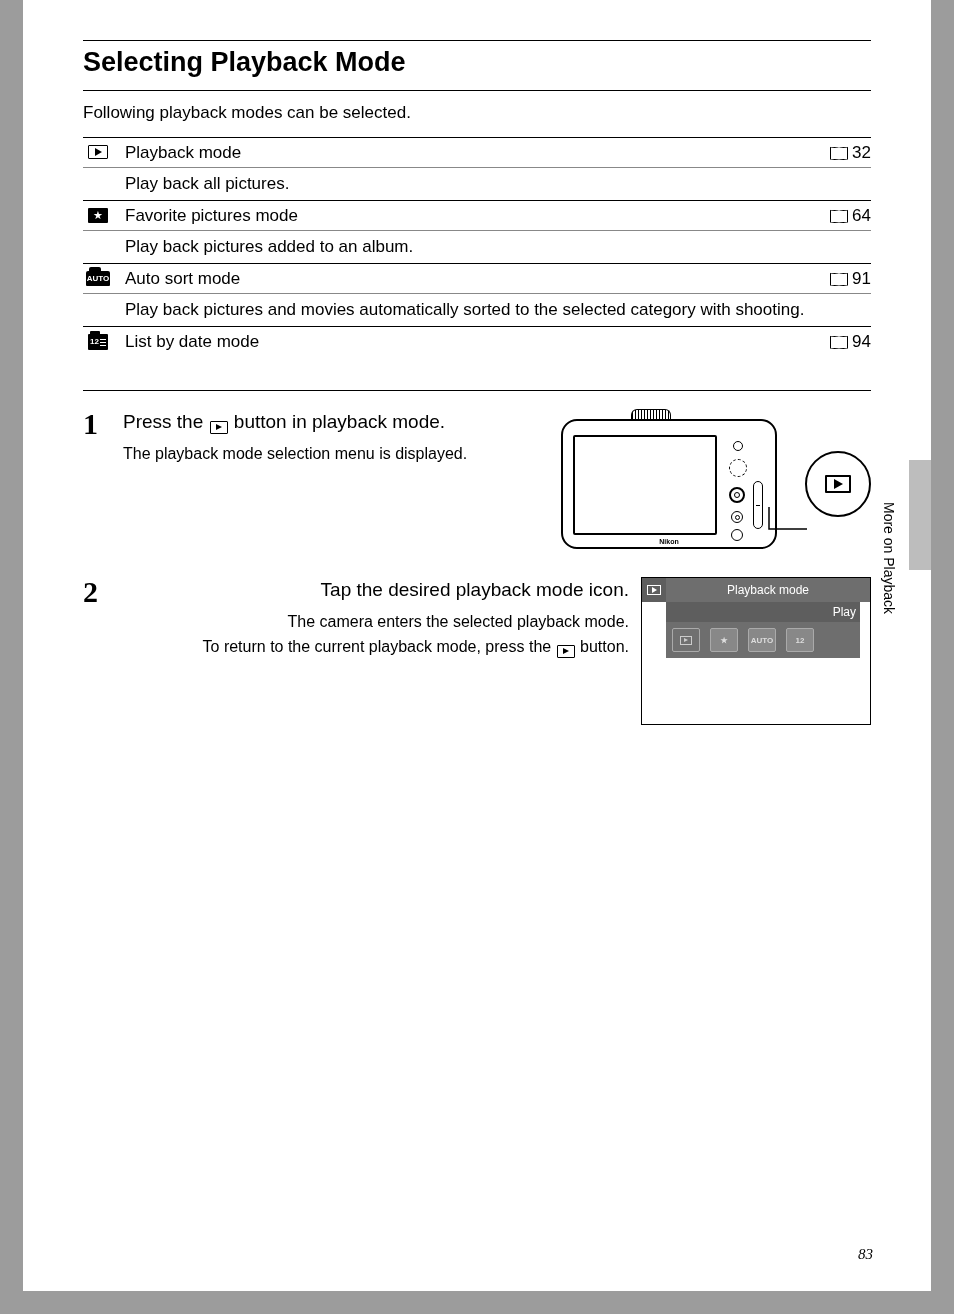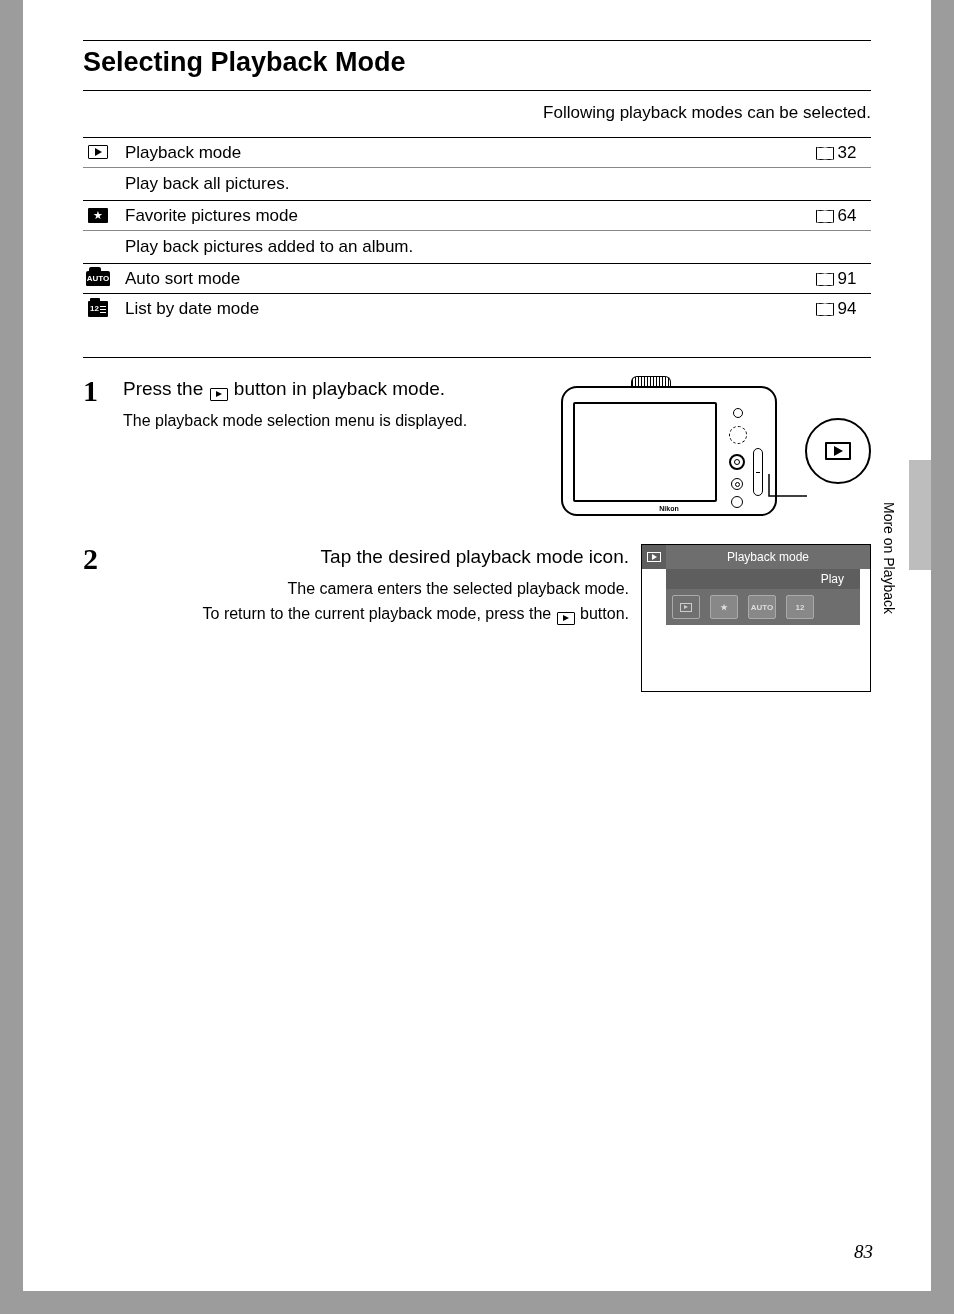--- a/index.html
+++ b/index.html
@@ -26,21 +26,20 @@
   hr.rule { border: none; border-top: 1.5px solid #000; }
   h1.title {
     font-size: 27px;
     font-weight: 700;
     padding: 6px 0 12px 0;
   }
   .intro {
     font-size: 17px;
     font-weight: 300;
     padding: 12px 0 14px 0;
-    text-align: right;
   }
   .mode-table { width: 100%; }
   .mode-row-head, .mode-row-desc {
     display: flex;
     align-items: flex-start;
   }
   .mode-row-head {
     border-top: 1px solid #000;
     padding: 5px 0 4px 0;
   }
@@ -54,21 +53,21 @@
   .mode-title {
     flex: 1 1 auto;
     font-size: 17px;
     padding-left: 12px;
   }
   .mode-ref {
     flex: 0 0 70px;
     font-size: 17px;
     display: flex;
     align-items: center;
-    justify-content: center;
+    justify-content: flex-end;
     gap: 4px;
   }
   .mode-row-desc {
     border-top: 1px solid #888;
     padding: 6px 0 6px 42px;
     font-size: 17px;
     font-weight: 300;
   }
   .mode-row-desc:last-child { border-bottom: 1px solid #888; }
 
@@ -186,42 +185,42 @@
   }
   .sm-header-left {
     width:24px; background:#5e5e5e; display:flex; align-items:center; justify-content:center;
   }
   .sm-header-left .hp { width:14px; height:10px; border:1.2px solid #fff; display:flex;align-items:center;justify-content:center;}
   .sm-header-left .hp::after{content:"";border-left:5px solid #fff;border-top:3px solid transparent;border-bottom:3px solid transparent;}
   .sm-header-right {
     flex:1; background:#6e6e6e; color:#fff; font-size:12px; display:flex; align-items:center; justify-content:center;
   }
   .sm-sub {
-    background:#5e5e5e; color:#fff; font-size:12px; padding:3px 16px; margin:0 10px 0 24px;
+    background:#5e5e5e; color:#fff; font-size:12px; padding:3px 4px; margin:0 10px 0 24px;
   }
   .sm-area { background:#6e6e6e; margin:0 10px 0 24px; padding:6px 6px 6px 6px; display:flex; gap:10px; }
   .sm-ic {
     width:28px; height:24px; background:#888; border:1px solid #aaa; border-radius:2px;
     display:flex;align-items:center;justify-content:center;color:#ddd;font-size:8px;font-weight:700;
   }
   .sm-ic .mini-play{width:12px;height:9px;border:1px solid #ccc;display:flex;align-items:center;justify-content:center;}
   .sm-ic .mini-play::after{content:"";border-left:4px solid #ccc;border-top:2.5px solid transparent;border-bottom:2.5px solid transparent;}
   .sm-ic.selected{ background:#707070; }
   .sm-blank { height: 66px; }
 
   
   .side-tab {
     position:absolute; right:0; top:460px; width:22px; height:110px; background:#bdbdbd;
   }
   .side-label {
     position:absolute; right:34px; top:502px;
     writing-mode: vertical-rl; font-size:14px; font-weight:300;
   }
   .page-num {
-    position:absolute; right:58px; bottom:28px; font-size:19px; font-style:italic; font-family: Georgia, serif;
+    position:absolute; right:58px; bottom:28px; font-size:15px; font-style:italic; font-family: Georgia, serif;
   }
   .sep-steps { margin-top: 34px; }
 </style>
 </head>
 <body>
 
 <div class="page">
   <div class="content">
     <hr class="rule">
     <h1 class="title">Selecting Playback Mode</h1>
@@ -257,20 +256,21 @@
       <div class="mode-row-head">
         <span class="mode-icon">
             <span class="icon-auto">AUTO</span>
           </span>
         <span class="mode-title">Auto sort mode</span>
         <span class="mode-ref">
           <span class="icon-book"></span>
           <span>91</span>
         </span>
       </div>
+      <div class="mode-row-desc">Play back pictures and movies automatically sorted to the selected category with shooting.</div>
 
       <div class="mode-row-head">
         <span class="mode-icon">
             <span class="icon-date">12</span>
           </span>
         <span class="mode-title">List by date mode</span>
         <span class="mode-ref">
           <span class="icon-book"></span>
           <span>94</span>
         </span>

